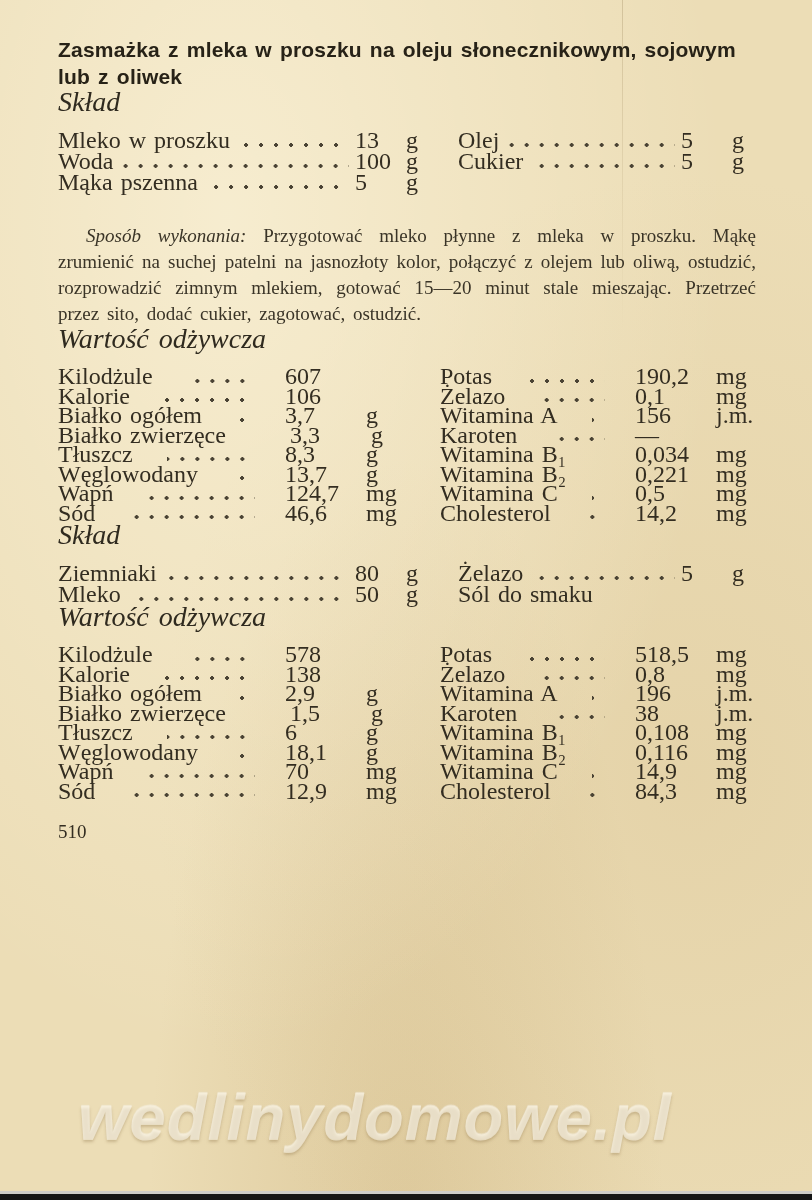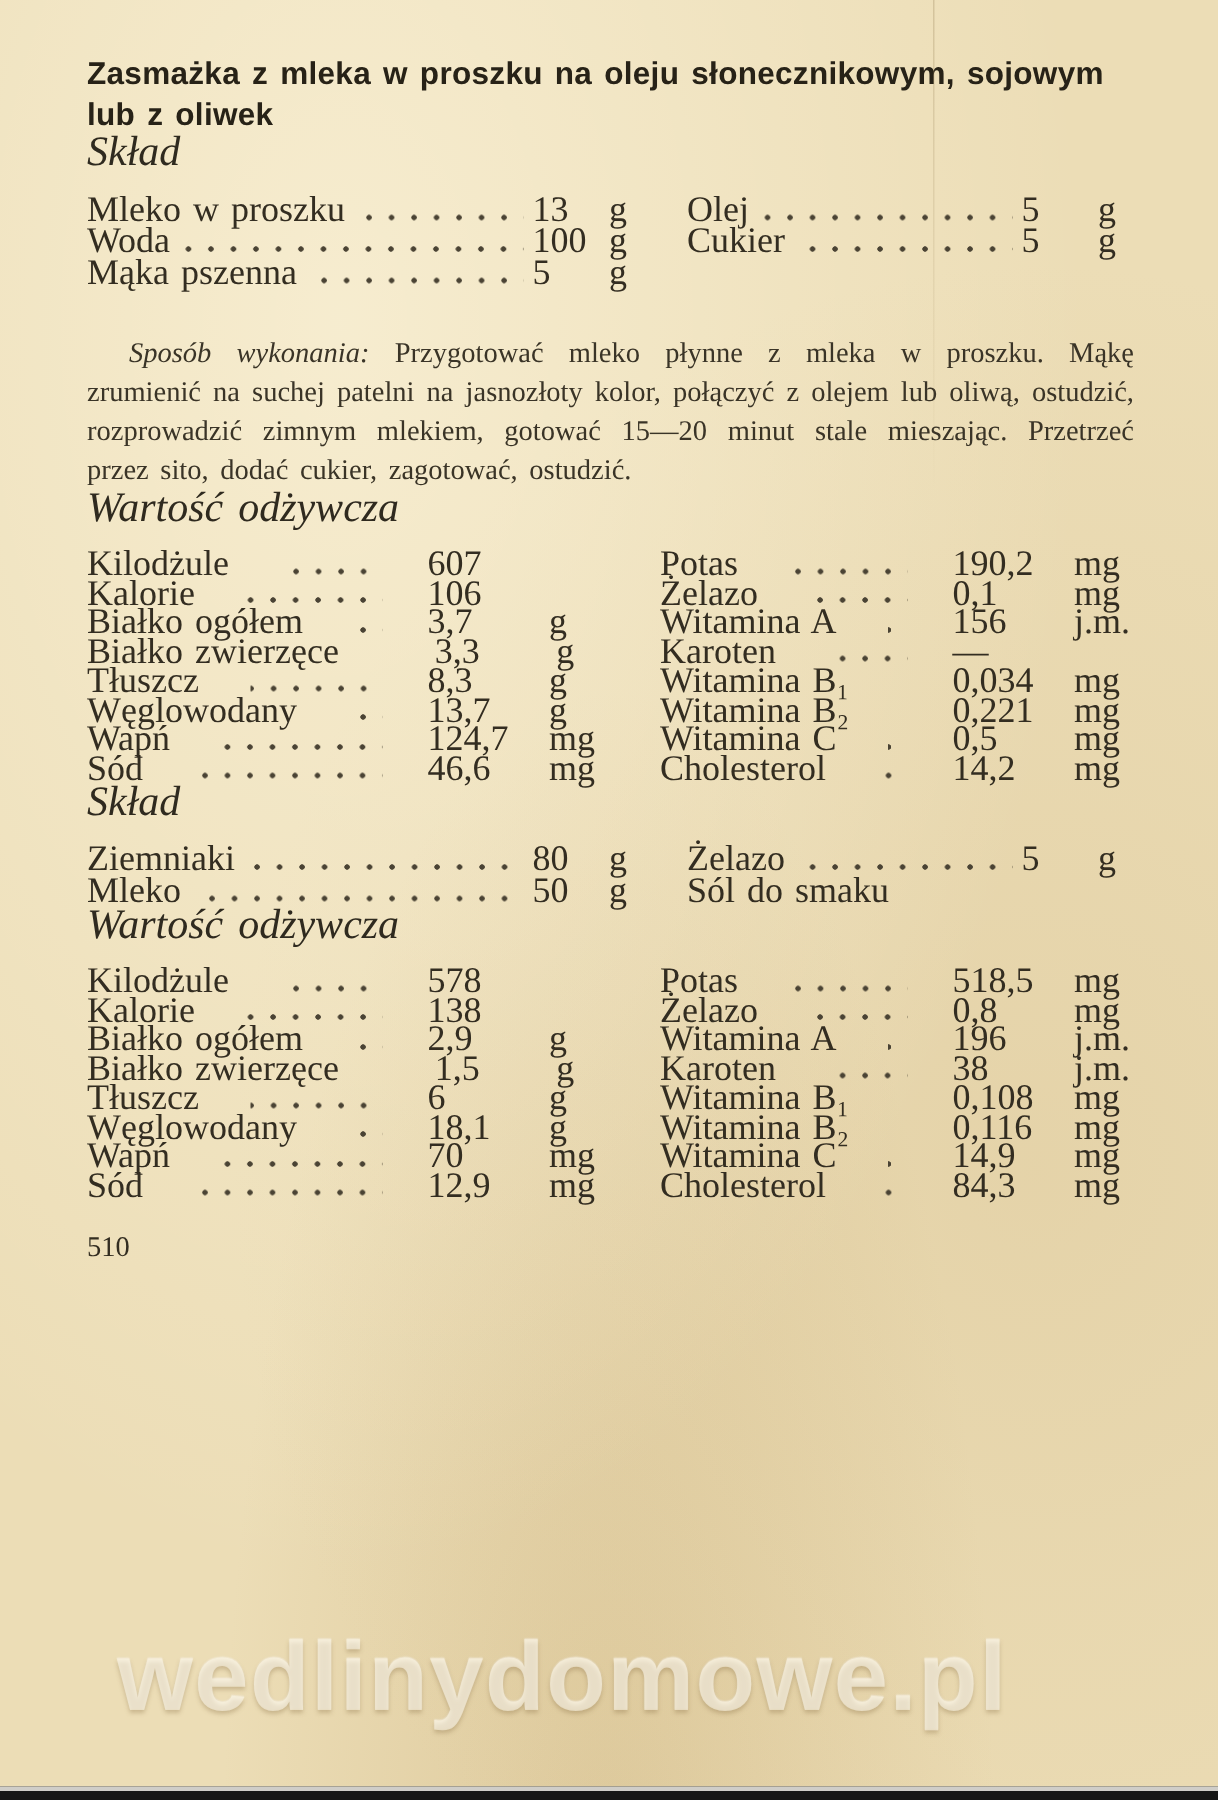--- a/index.html
+++ b/index.html
@@ -76,20 +76,21 @@
     margin-top:20px; font-size:19px; color:#332d21;
   }
 
   .watermark {
     position:absolute; left:78px; top:1080px; width:720px;
     font-family:"Liberation Sans", sans-serif; font-weight:700;
     font-size:65px; letter-spacing:1px; white-space:nowrap;
     color:rgba(250,244,226,0.62);
     text-shadow:0 2px 3px rgba(138,113,68,0.35), 0 -1px 1px rgba(255,255,255,0.45);
     pointer-events:none;
+    font-style:italic;
   }
 
   .bottom-edge {
     position:absolute; left:0; bottom:0; width:812px; height:9px;
     background:#161616; border-top:3px solid #cfcdc8; box-sizing:border-box;
   }
 </style>
 </head>
 <body>
 

